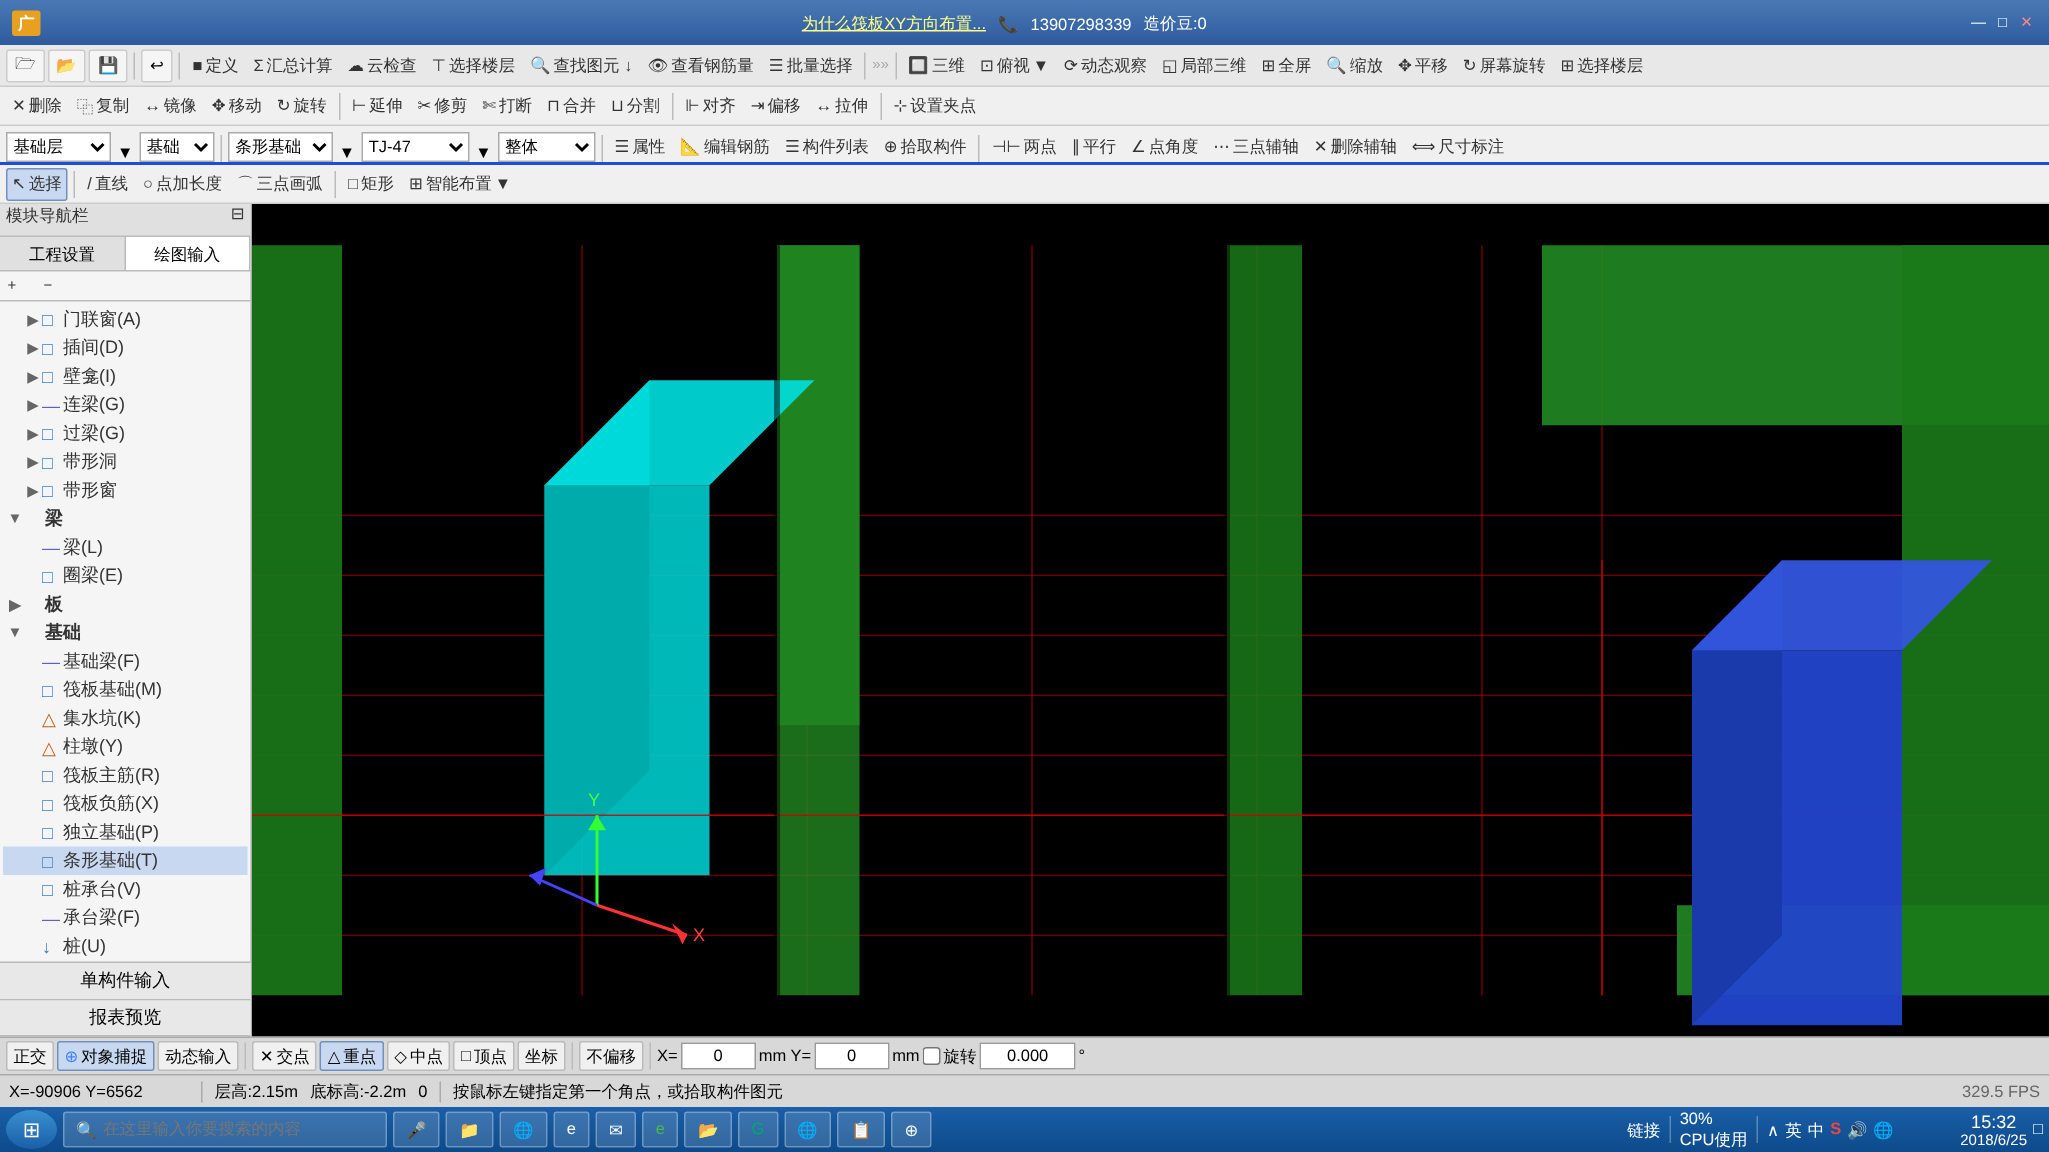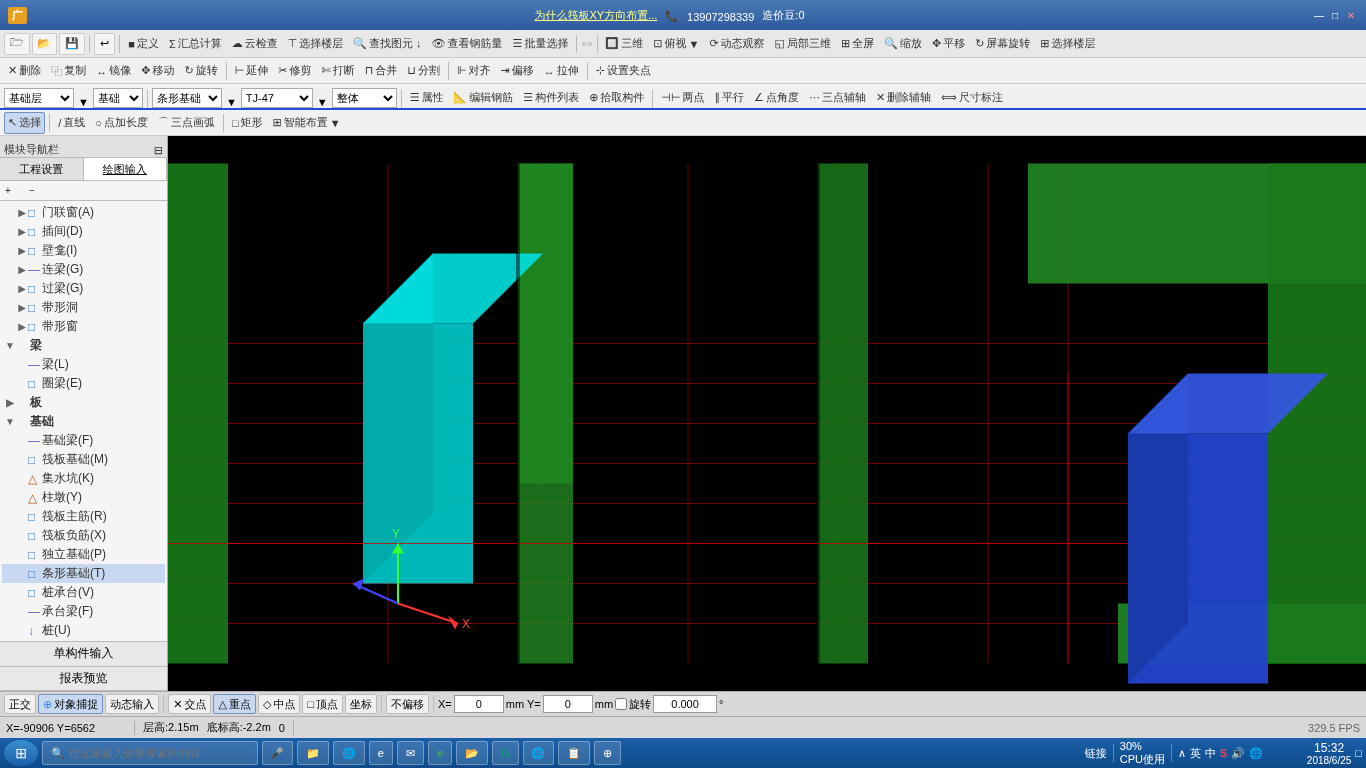--- a/index.html
+++ b/index.html
@@ -49,31 +49,31 @@
       white-space: nowrap; color: #333;
     }
 
     
     #left-panel {
       width: 168px; background: #f5f5f5; border-right: 1px solid #aaa;
       display: flex; flex-direction: column; font-size: 12px;
     }
     #left-panel-header {
       height: 22px; background: #e0e0e0; border-bottom: 1px solid #bbb;
-      display: flex; align-items: flex-end; justify-content: space-between;
+      display: flex; align-items: flex-start; justify-content: space-between;
       padding: 0 4px; font-size: 11px; color: #333;
     }
     #left-panel-tabs {
       display: flex; border-bottom: 1px solid #bbb;
     }
     .left-tab {
       flex: 1; height: 22px; display: flex; align-items: center; justify-content: center;
       background: #e0e0e0; border-right: 1px solid #bbb; cursor: pointer; font-size: 11px;
     }
-    .left-tab.active { background: white; text-decoration: underline; }
+    .left-tab.active { background: white; }
     #tree-container {
       flex: 1; overflow-y: auto; overflow-x: hidden; padding: 2px;
     }
     .tree-item {
       display: flex; align-items: center; padding: 1px 2px; cursor: pointer;
       font-size: 12px; white-space: nowrap; color: #333;
     }
     .tree-item.selected { background: #c8d8f0; }
     .tree-indent { width: 12px; flex-shrink: 0; }
     .tree-expand { width: 12px; flex-shrink: 0; text-align: center; color: #666; font-size: 10px; }
@@ -540,20 +540,21 @@
     <span>°</span>
   </div>
 
   <div id="coord-bar">
     <span style="min-width:120px;">X=-90906 Y=6562</span>
     <div class="status-sep"></div>
     <span>层高:2.15m</span>
     <span>底标高:-2.2m</span>
     <span>0</span>
     <div class="status-sep"></div>
+    <span style="flex:1;">按鼠标左键指定第一个角点，或拾取构件图元</span>
     <span style="color:#666;margin-left:auto;">329.5 FPS</span>
   </div>
 </div>
 
 <div id="taskbar">
   <div class="taskbar-start">⊞</div>
   <div class="taskbar-item">
     <span>🔍</span>
     <input type="text" style="background: transparent; border: none; color: white; font-size: 11px; width: 180px; outline: none;" placeholder="在这里输入你要搜索的内容">
   </div>

